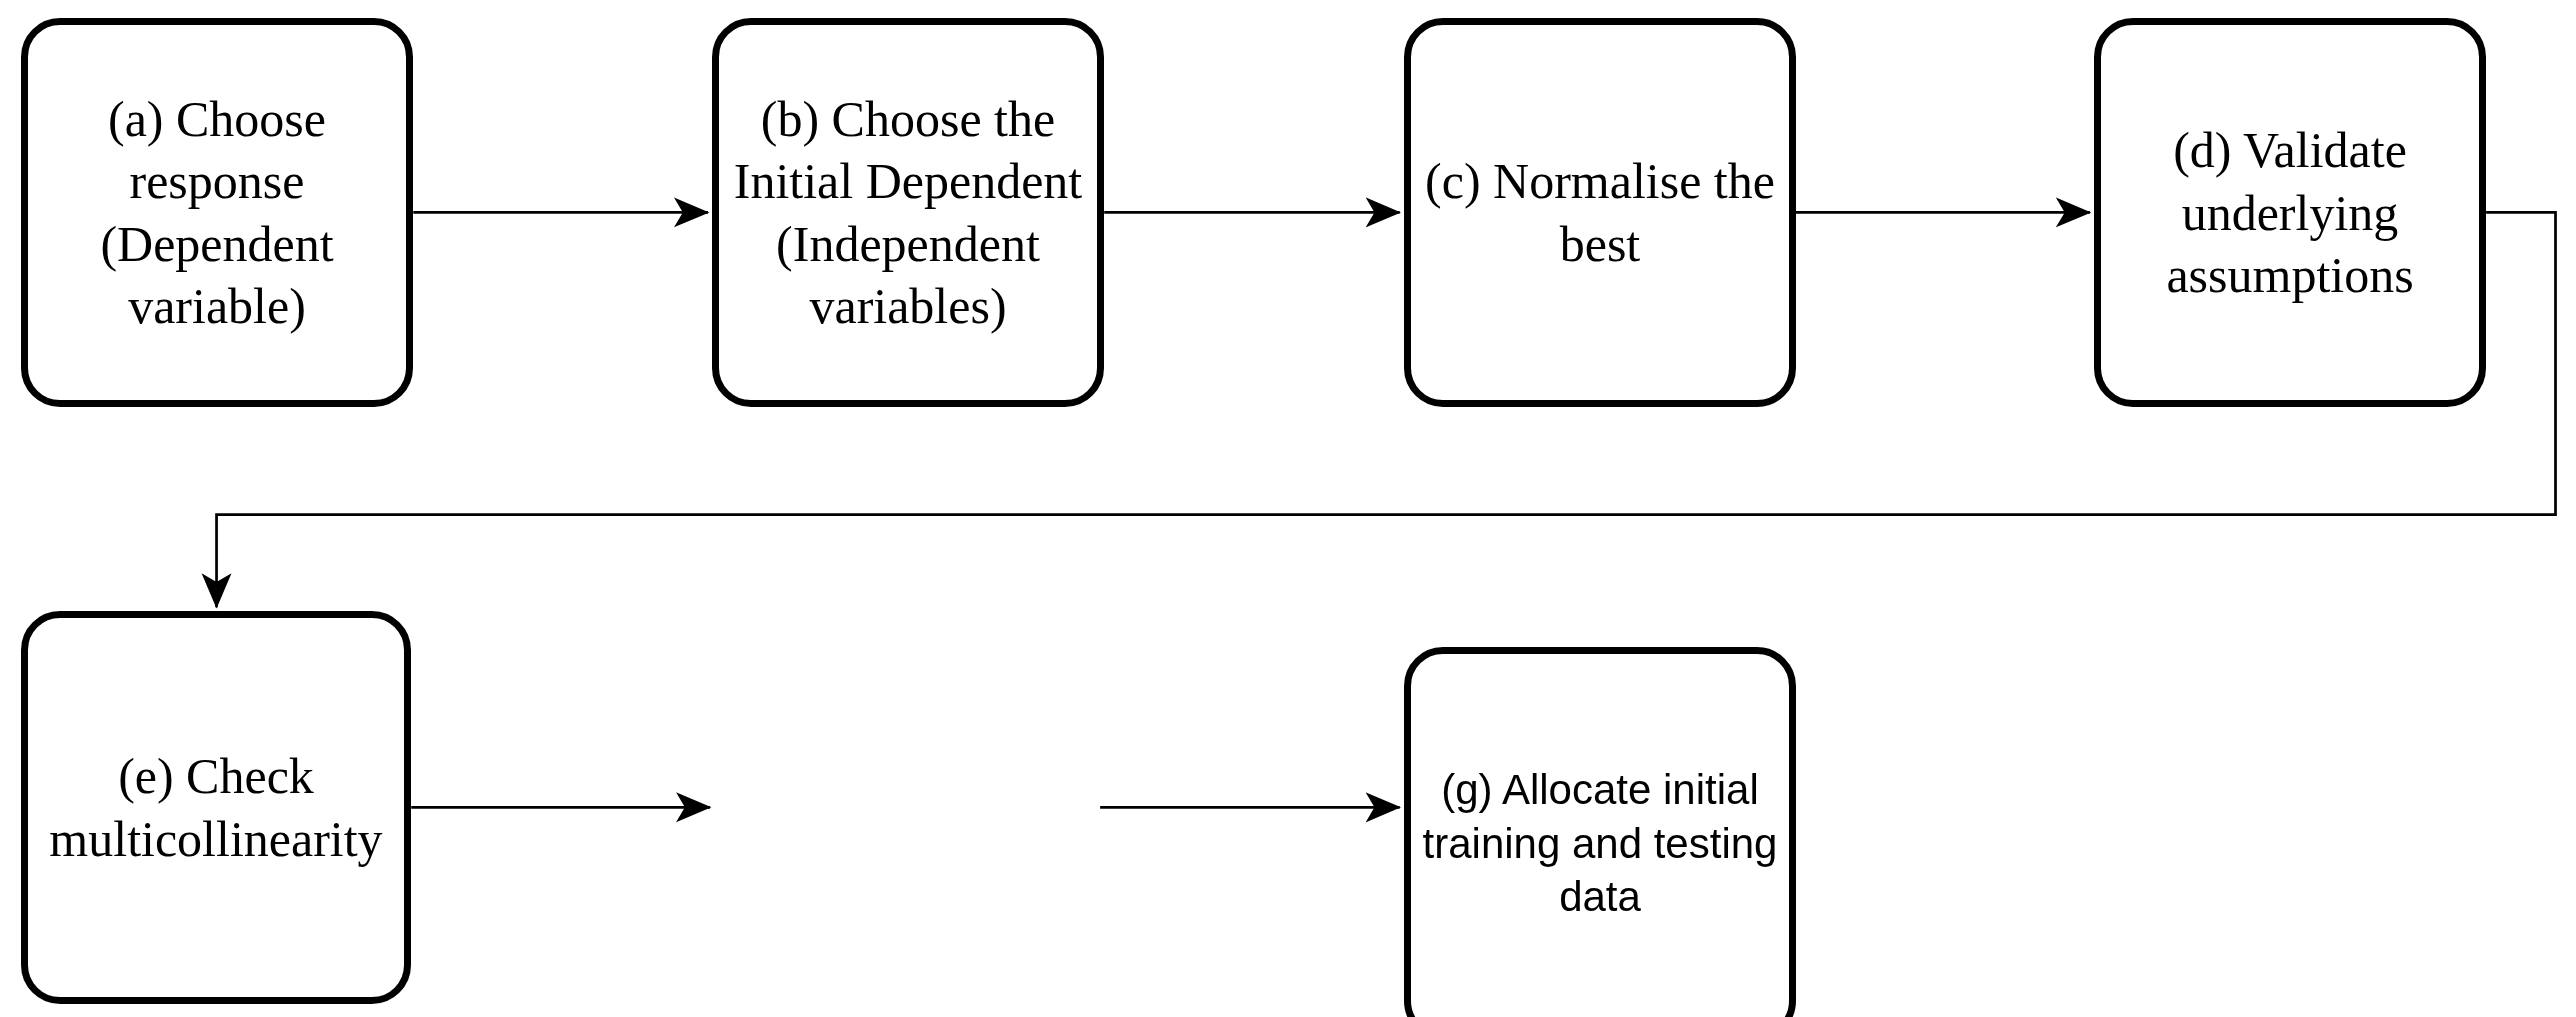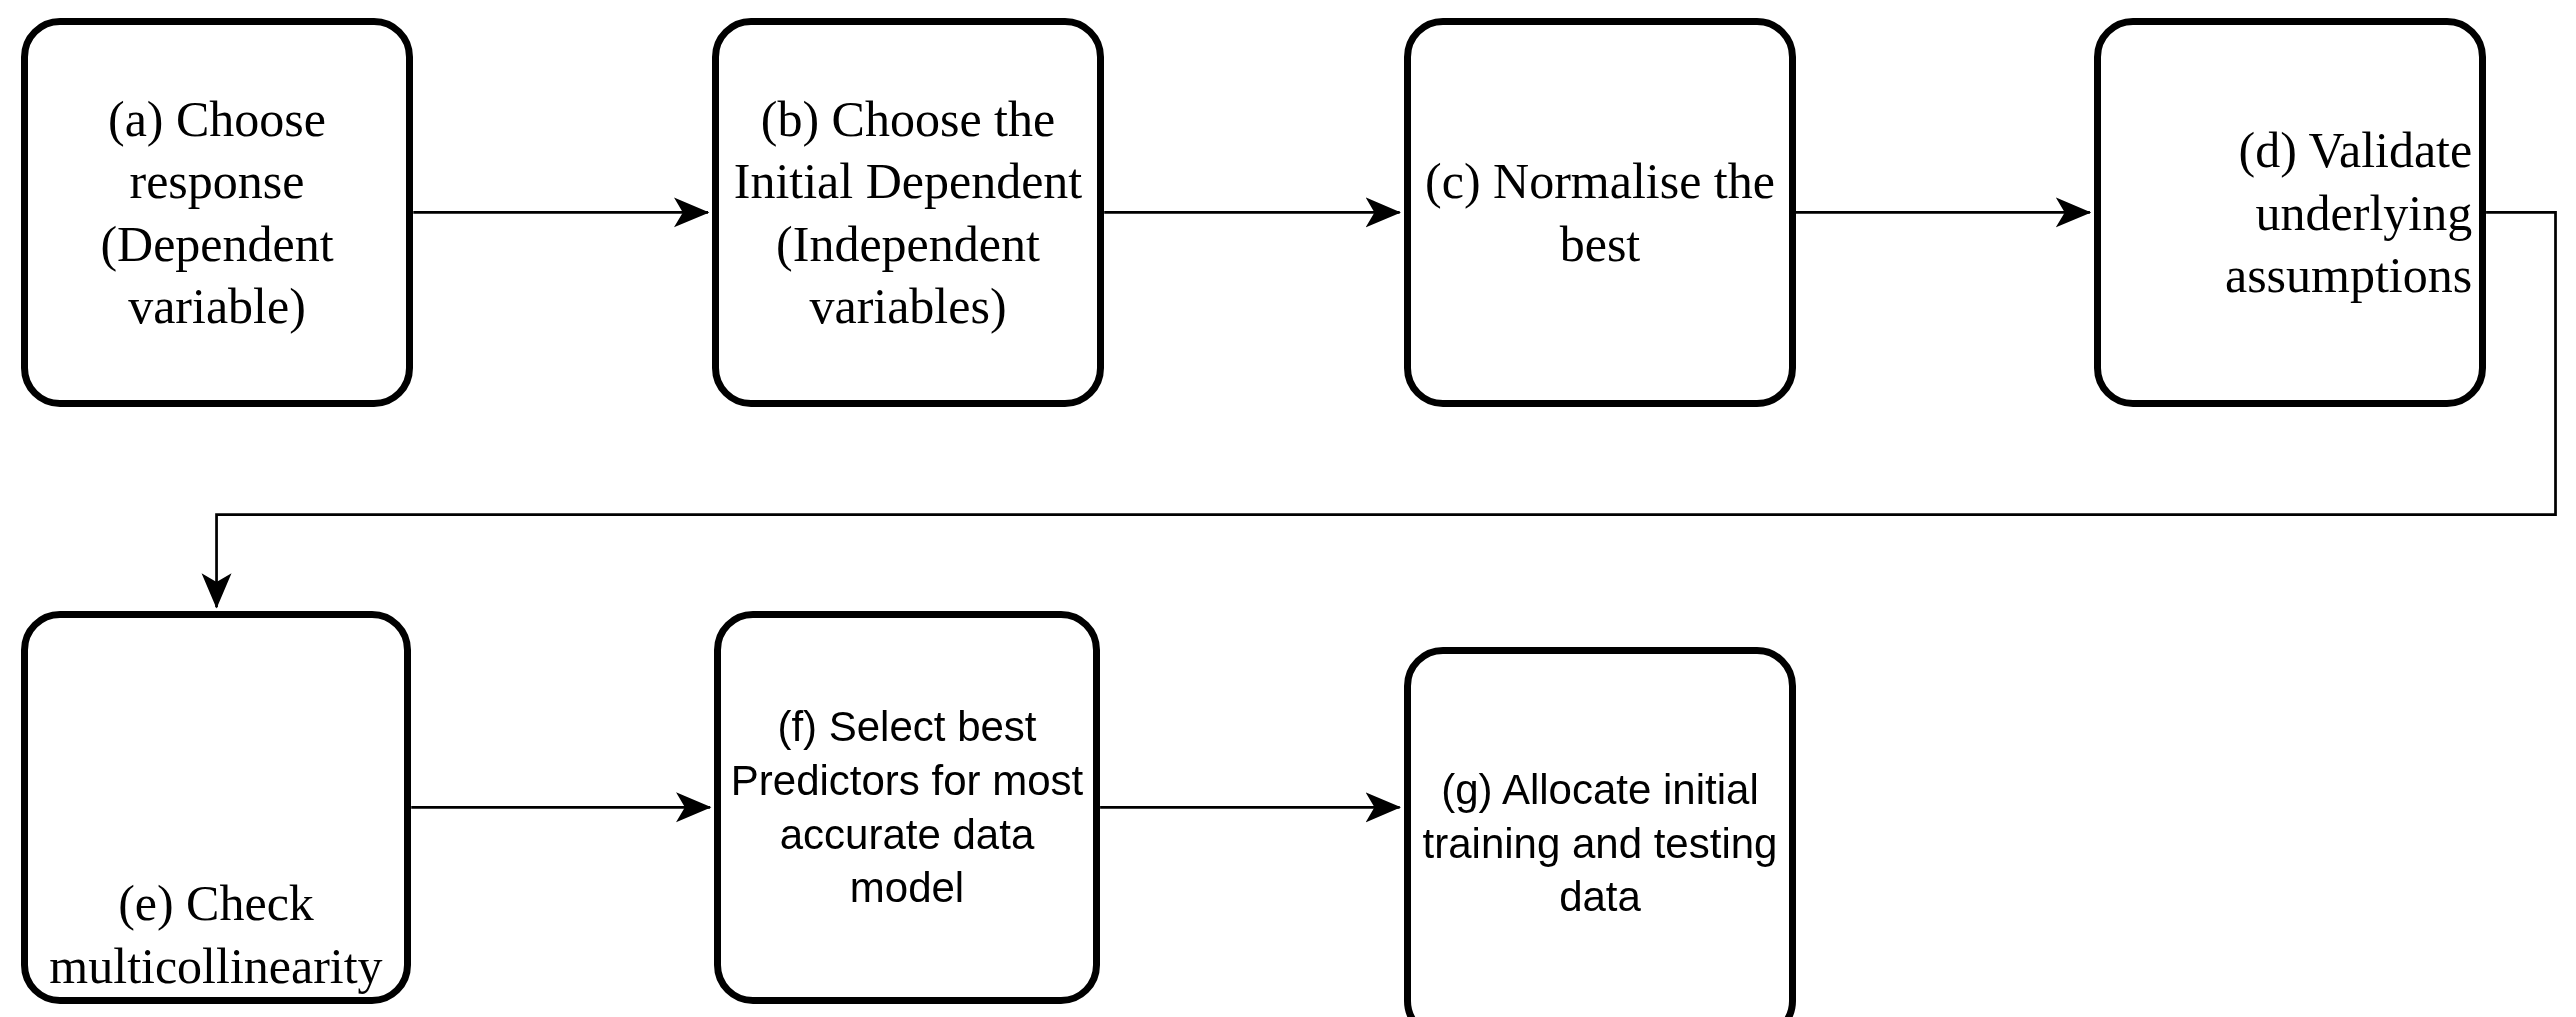--- a/index.html
+++ b/index.html
@@ -40,23 +40,23 @@
   }
   .sans {
     font-family: "Liberation Sans", "DejaVu Sans", sans-serif;
     font-size: 42px;
     line-height: 1.28;
   }
   
   #box-a { left: 21px;   top: 18.4px;  width: 392px; height: 389px; }
   #box-b { left: 712px; top: 18.4px;  width: 392px; height: 389px; }
   #box-c { left: 1404px; top: 18.4px;  width: 392px; height: 389px; }
-  #box-d { left: 2094px; top: 18.4px;  width: 392px; height: 389px; text-align: right; }
+  #box-d { left: 2094px; top: 18.4px;  width: 392px; height: 389px; }
   
-  #box-e { left: 21px;   top: 611px; width: 390px; height: 393px; align-items: flex-end; }
+  #box-e { left: 21px;   top: 611px; width: 390px; height: 393px; }
   #box-f { left: 714px; top: 611px; width: 386px; height: 393px; }
   #box-g { left: 1404px; top: 611px; width: 392px; height: 393px; margin-top: 36px; }
 </style>
 </head>
 <body>
 
 <div id="canvas">
 
   <svg class="connectors" viewBox="0 0 3784 1494" xmlns="http://www.w3.org/2000/svg">
     <defs>
@@ -85,22 +85,19 @@
   </div>
 
   <div id="box-d" class="box serif">
     <span>(d) Validate underlying assumptions</span>
   </div>
 
   <div id="box-e" class="box serif">
     <span>(e) Check multicollinearity</span>
   </div>
 
-  <div id="box-f" class="box sans">
-    <span>(f) Select best Predictors for most accurate data model</span>
-  </div>
 
   <div id="box-g" class="box sans">
     <span>(g) Allocate initial training and testing data</span>
   </div>
 
 </div>
 
 
 </body></html>

